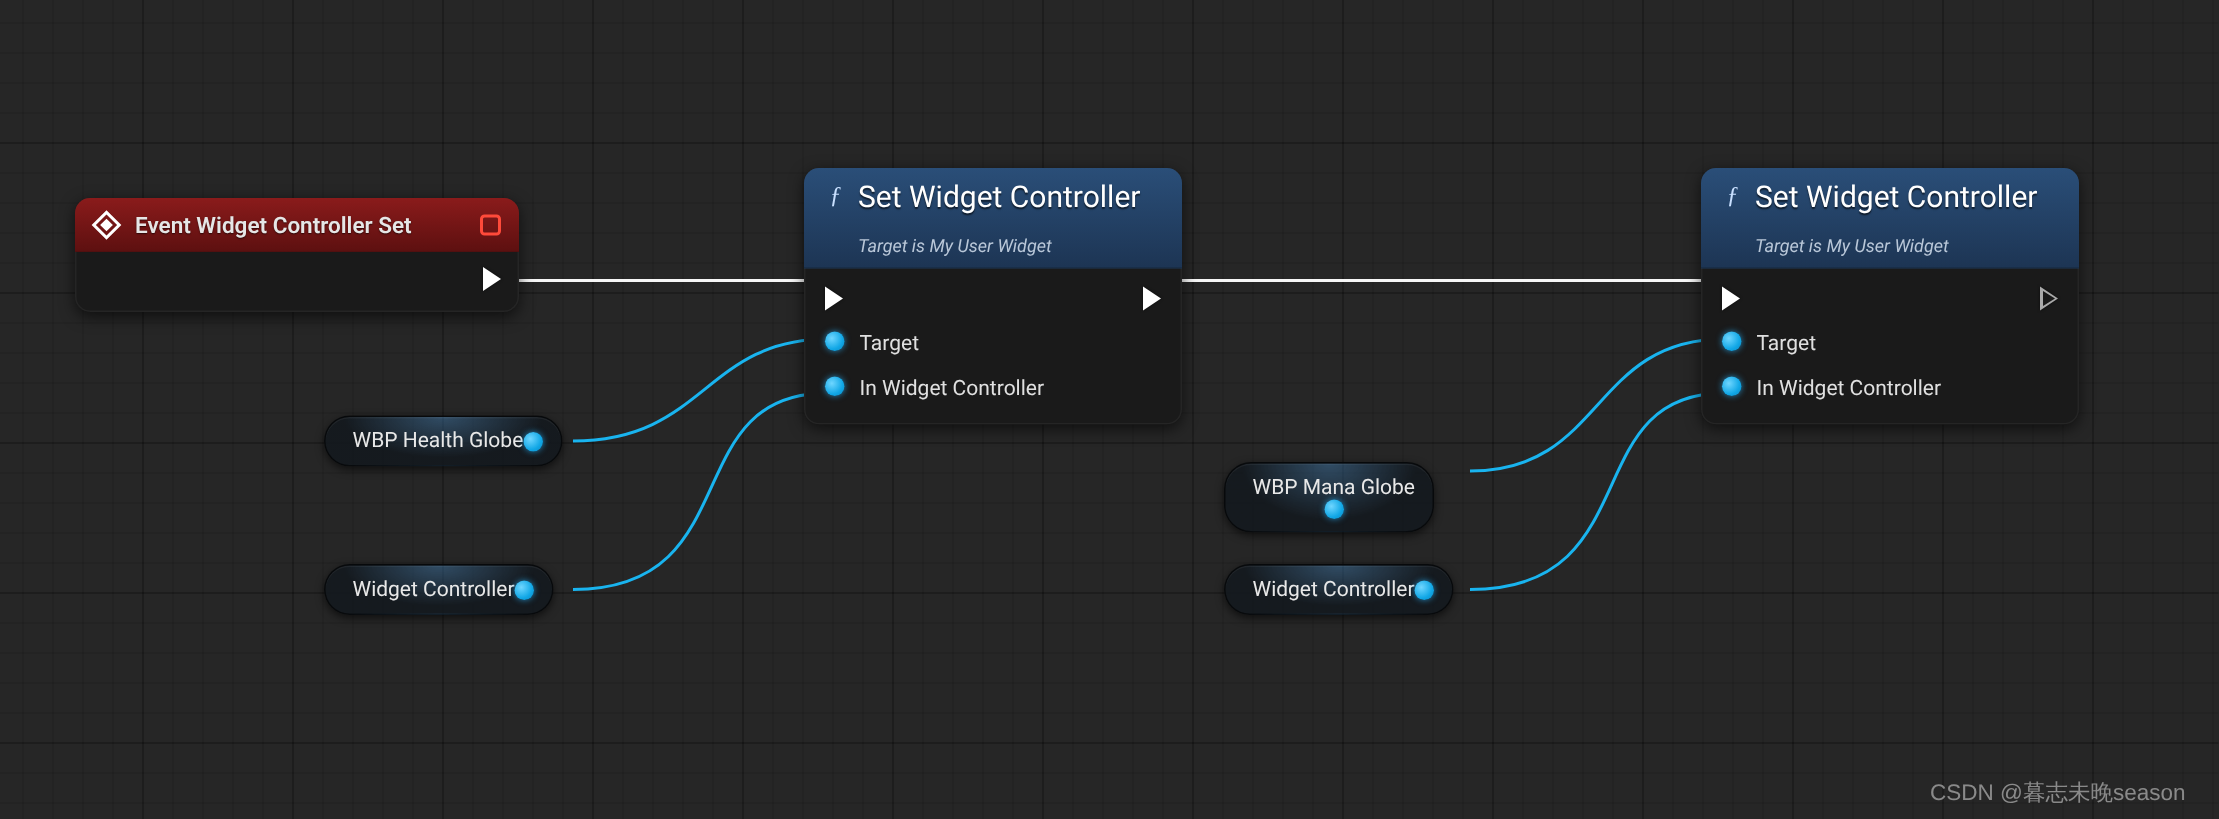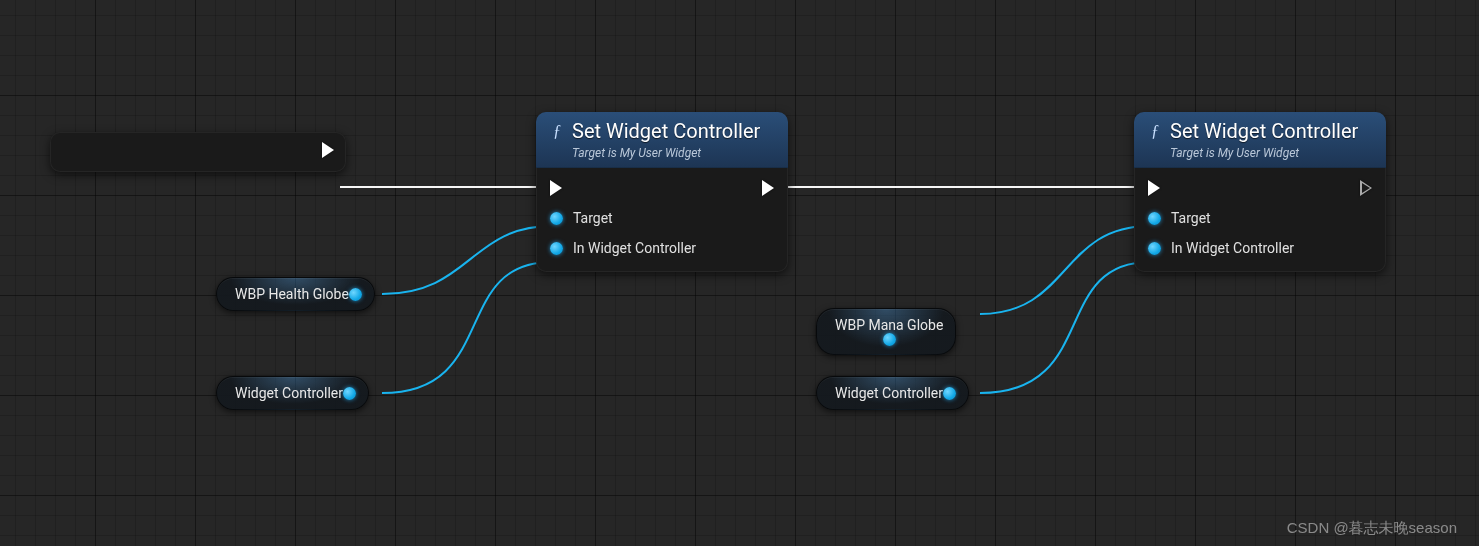--- a/index.html
+++ b/index.html
@@ -64,24 +64,24 @@
     padding: 7px 14px 7px 14px;
     background: linear-gradient(180deg, #2a4e78 0%, #1d3554 100%);
     border-bottom: 1px solid rgba(0,0,0,0.4);
   }
   .func-header .row1 { display: flex; align-items: center; gap: 8px; }
   .func-header .f-ic {
     font-family: Georgia, "Times New Roman", serif; font-style: italic;
     font-size: 16px; color: #c9e0ff; width: 14px; text-align: center;
   }
   .func-header .title { font-size: 20px; font-weight: 400; color: #fff; text-shadow: 0 1px 1px rgba(0,0,0,0.6); }
-  .func-header .subtitle { font-size: 12px; font-style: italic; color: #b9c7d8; margin-left: 22px; margin-top: 3px; }
+  .func-header .subtitle { font-size: 12px; font-style: italic; color: #b9c7d8; margin-left: 22px; margin-top: 14px; }
   .func-body { padding: 12px 14px 16px 14px; display: flex; flex-direction: column; gap: 14px; }
   .port-row { display: flex; align-items: center; justify-content: space-between; }
-  .port-left { display: flex; align-items: center; gap: 10px; }
+  .port-left { display: flex; gap: 10px; }
   .port-label { font-size: 14px; color: #e0e0e0; }
 
   
   .exec-pin { width: 0; height: 0; border-top: 8px solid transparent; border-bottom: 8px solid transparent; border-left: 12px solid #fff; filter: drop-shadow(0 0 1px rgba(0,0,0,0.6)); }
   .exec-pin.hollow { border-left-color: transparent; position: relative; }
   .exec-pin.hollow::before {
     content: ""; position: absolute; left: -12px; top: -8px;
     width: 0; height: 0;
     border-top: 8px solid transparent; border-bottom: 8px solid transparent; border-left: 12px solid #aaa;
   }
@@ -128,20 +128,25 @@
   <path d="M 382 294 C 470 294, 470 226, 552 226" stroke="#19b4ef" stroke-width="2" fill="none"></path>
 
   <path d="M 382 393 C 500 393, 450 262, 552 262" stroke="#19b4ef" stroke-width="2" fill="none"></path>
 
   <path d="M 980 314 C 1070 314, 1060 226, 1150 226" stroke="#19b4ef" stroke-width="2" fill="none"></path>
 
   <path d="M 980 393 C 1100 393, 1050 262, 1150 262" stroke="#19b4ef" stroke-width="2" fill="none"></path>
 </svg>
 
 <div class="event-node" style="left:50px; top:132px;">
+  <div class="event-header">
+    <span class="diamond-icon"></span>
+    <span class="title">Event Widget Controller Set</span>
+    <span class="stop-box"></span>
+  </div>
   <div class="event-body">
     <span class="exec-pin"></span>
   </div>
 </div>
 
 <div class="func-node" style="left:536px; top:112px;">
   <div class="func-header">
     <div class="row1">
       <span class="f-ic">ƒ</span>
       <span class="title">Set Widget Controller</span>

